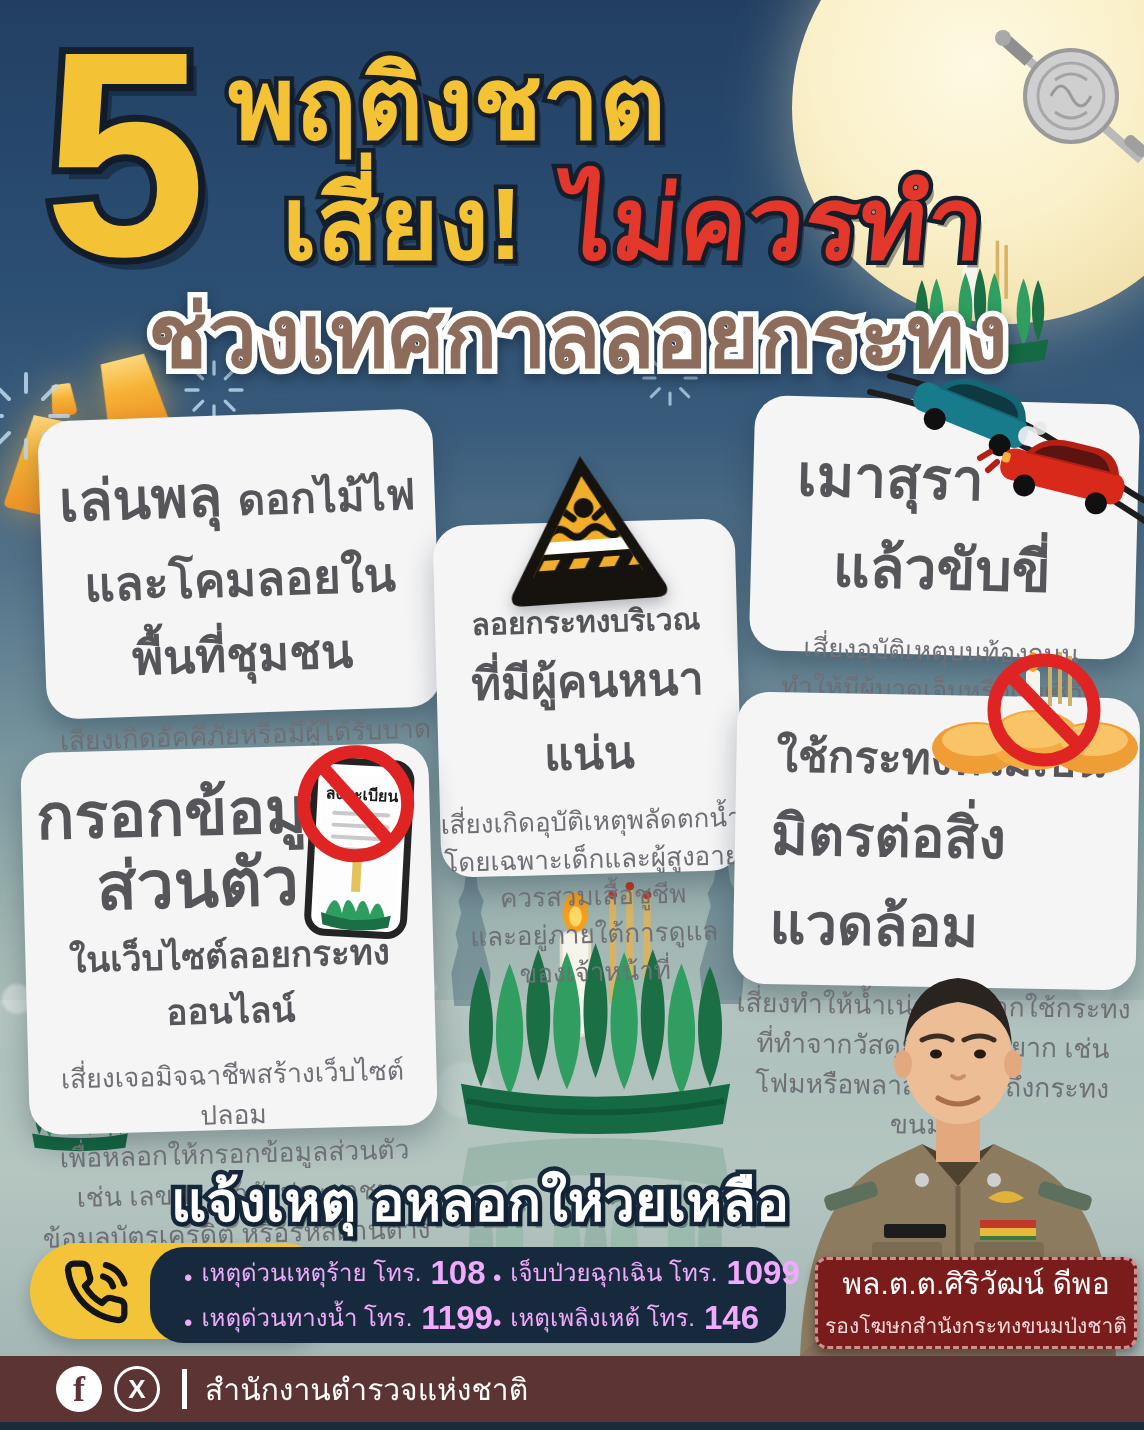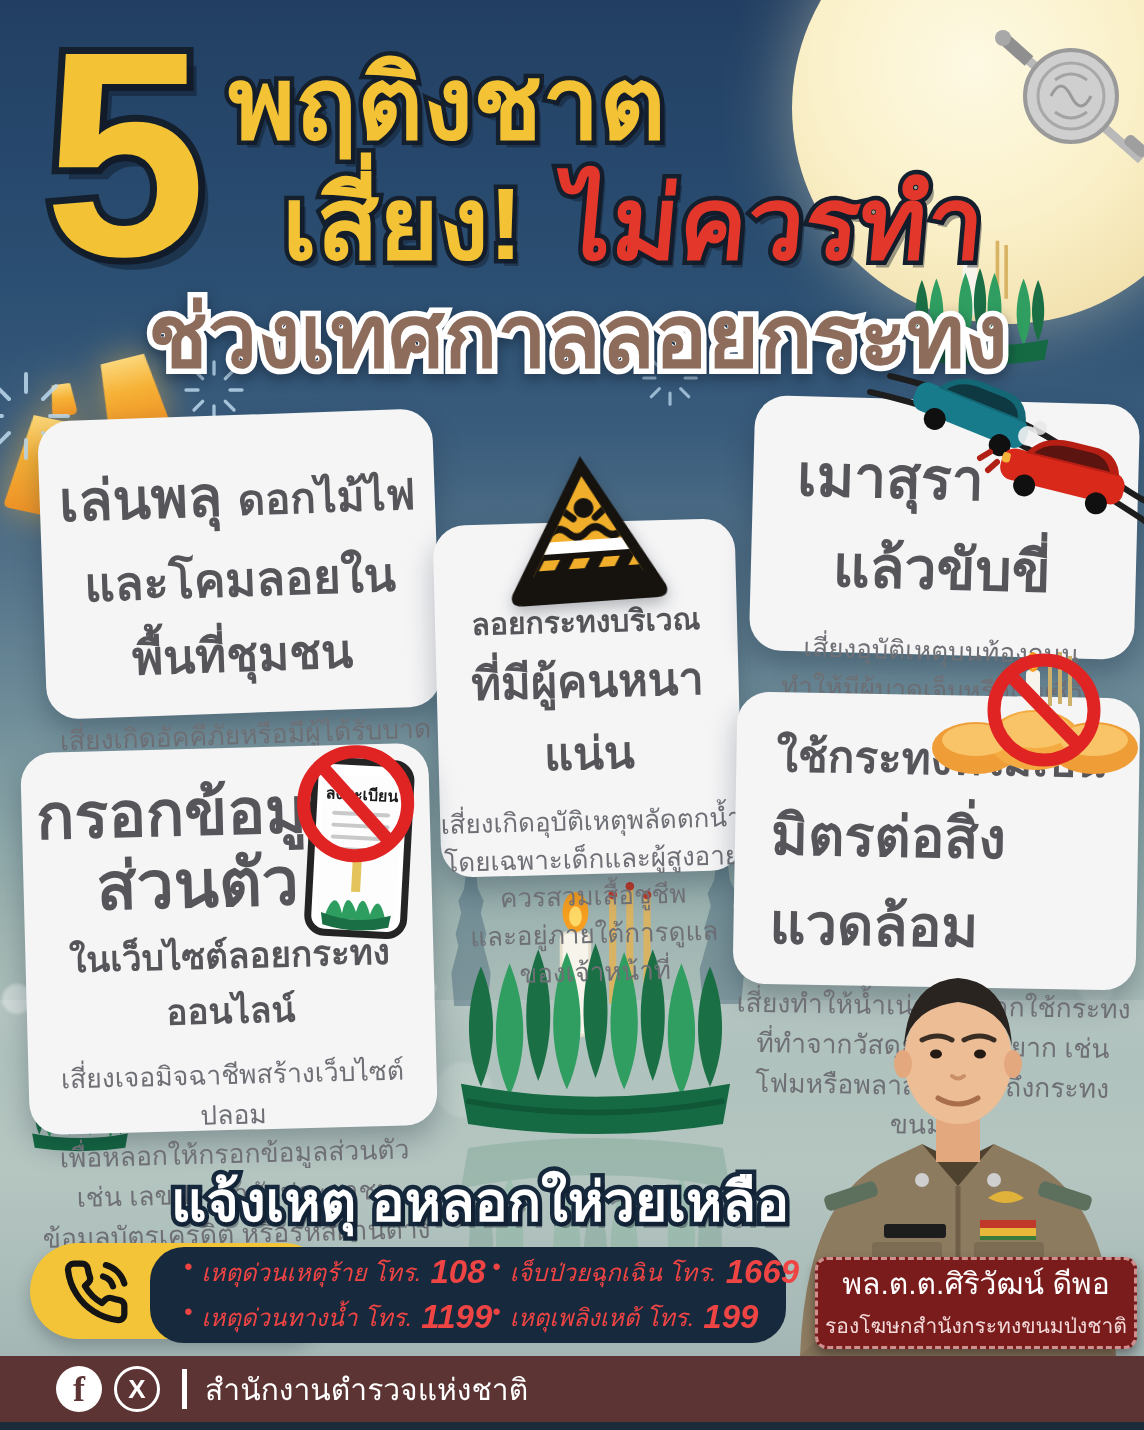--- a/index.html
+++ b/index.html
@@ -82,21 +82,21 @@
   .k-small{left:24px;top:1058px;width:112px;height:97px;}
   
   .report-title{left:130px;top:1158px;width:700px;text-align:center;font-size:55px;font-weight:800;
     color:#ffffff;-webkit-text-stroke:9px #15283c;paint-order:stroke;z-index:7;
     text-shadow:4px 6px 0 rgba(14,22,36,.35);}
   .yellow-pill{left:30px;top:1243px;width:302px;height:96px;border-radius:50px;background:#f3c438;z-index:7;
     box-shadow:0 8px 16px rgba(15,30,45,.25);}
   .call-icon{left:62px;top:1258px;width:68px;height:68px;z-index:8;}
   .dark-pill{left:150px;top:1247px;width:636px;height:96px;border-radius:34px;background:#17293c;z-index:8;
     display:grid;grid-template-columns:1.05fr 1fr;align-content:center;row-gap:6px;padding:0 10px 0 34px;box-sizing:border-box;}
-  .hotline{display:flex;align-items:flex-start;color:#ef4444;font-size:24px;white-space:nowrap;font-style:italic;}
+  .hotline{display:flex;align-items:flex-end;color:#f0abfc;font-size:24px;white-space:nowrap;}
   .hotline::before{content:"•";margin-right:9px;font-size:24px;}
   .hotline .num{font-size:33px;font-weight:700;margin-left:9px;}
   
   .officer{left:772px;top:942px;width:372px;height:414px;z-index:6;}
   .nameplate{left:815px;top:1257px;width:322px;height:92px;background:#7b1c1c;border:3px dashed #cf8f8f;
     border-radius:12px;z-index:9;text-align:center;box-sizing:border-box;box-shadow:0 6px 12px rgba(20,10,10,.4);}
   .nameplate .nm{margin-top:0;font-size:30px;font-weight:400;color:#ffffff;}
   .nameplate .pos{margin-top:2px;font-size:21px;color:#f3d9d9;}
   
   .bottombar{left:0;top:1356px;width:1144px;height:66px;background:#5d3434;z-index:10;
@@ -420,29 +420,29 @@
     <path d="M22 16.92v3a2 2 0 0 1-2.18 2 19.79 19.79 0 0 1-8.63-3.07 19.5 19.5 0 0 1-6-6 19.79 19.79 0 0 1-3.07-8.67A2 2 0 0 1 4.11 2h3a2 2 0 0 1 2 1.72 12.84 12.84 0 0 0 .7 2.81 2 2 0 0 1-.45 2.11L8.09 9.91a16 16 0 0 0 6 6l1.27-1.27a2 2 0 0 1 2.11-.45 12.84 12.84 0 0 0 2.81.7A2 2 0 0 1 22 16.92z" fill="none" stroke="#141414" stroke-width="2.2" stroke-linecap="round" stroke-linejoin="round"></path>
     <path d="M14.5 6.5 a5 5 0 0 1 3.5 3.5 M15.5 2.5 a9.5 9.5 0 0 1 6.5 6.5" fill="none" stroke="#141414" stroke-width="2.2" stroke-linecap="round"></path>
   </svg>
   <div class="abs dark-pill">
     <div class="hotline">
       <span>เหตุด่วนเหตุร้าย โทร.</span>
       <span class="num">108</span>
     </div>
     <div class="hotline">
       <span>เจ็บป่วยฉุกเฉิน โทร.</span>
-      <span class="num">1669</span>
+      <span class="num">1099</span>
     </div>
     <div class="hotline">
       <span>เหตุด่วนทางน้ำ โทร.</span>
       <span class="num">1199</span>
     </div>
     <div class="hotline">
       <span>เหตุเพลิงเหต้ โทร.</span>
-      <span class="num">199</span>
+      <span class="num">146</span>
     </div>
   </div>
 
   <svg class="abs officer" viewBox="0 0 372 414">
     <path d="M28,414 Q34,256 116,218 L150,202 L186,228 L222,202 L256,218 Q338,256 344,414 Z" fill="#8d7b60"></path>
     <path d="M150,202 L186,244 L222,202 L186,220 Z" fill="#4f432f"></path>
     <rect x="164" y="168" width="44" height="52" fill="#e3a87e"></rect>
     <ellipse cx="186" cy="118" rx="54" ry="64" fill="#edbd96"></ellipse>
     <ellipse cx="131" cy="122" rx="9" ry="14" fill="#e3a87e"></ellipse>
     <ellipse cx="241" cy="122" rx="9" ry="14" fill="#e3a87e"></ellipse>

